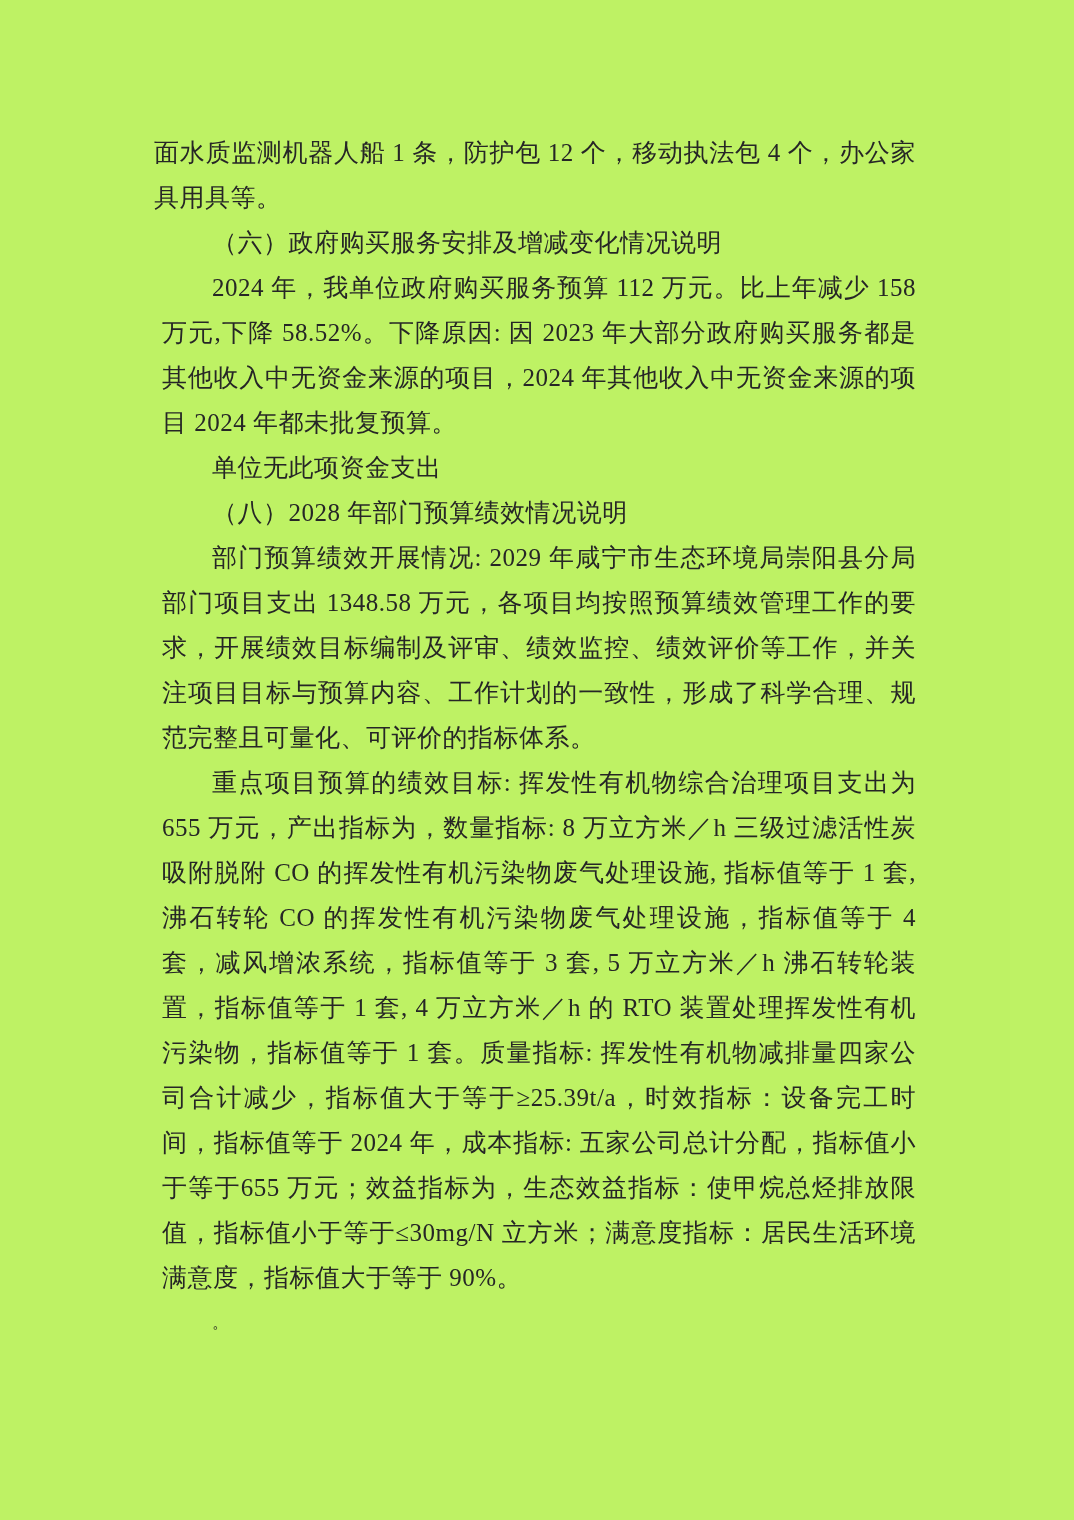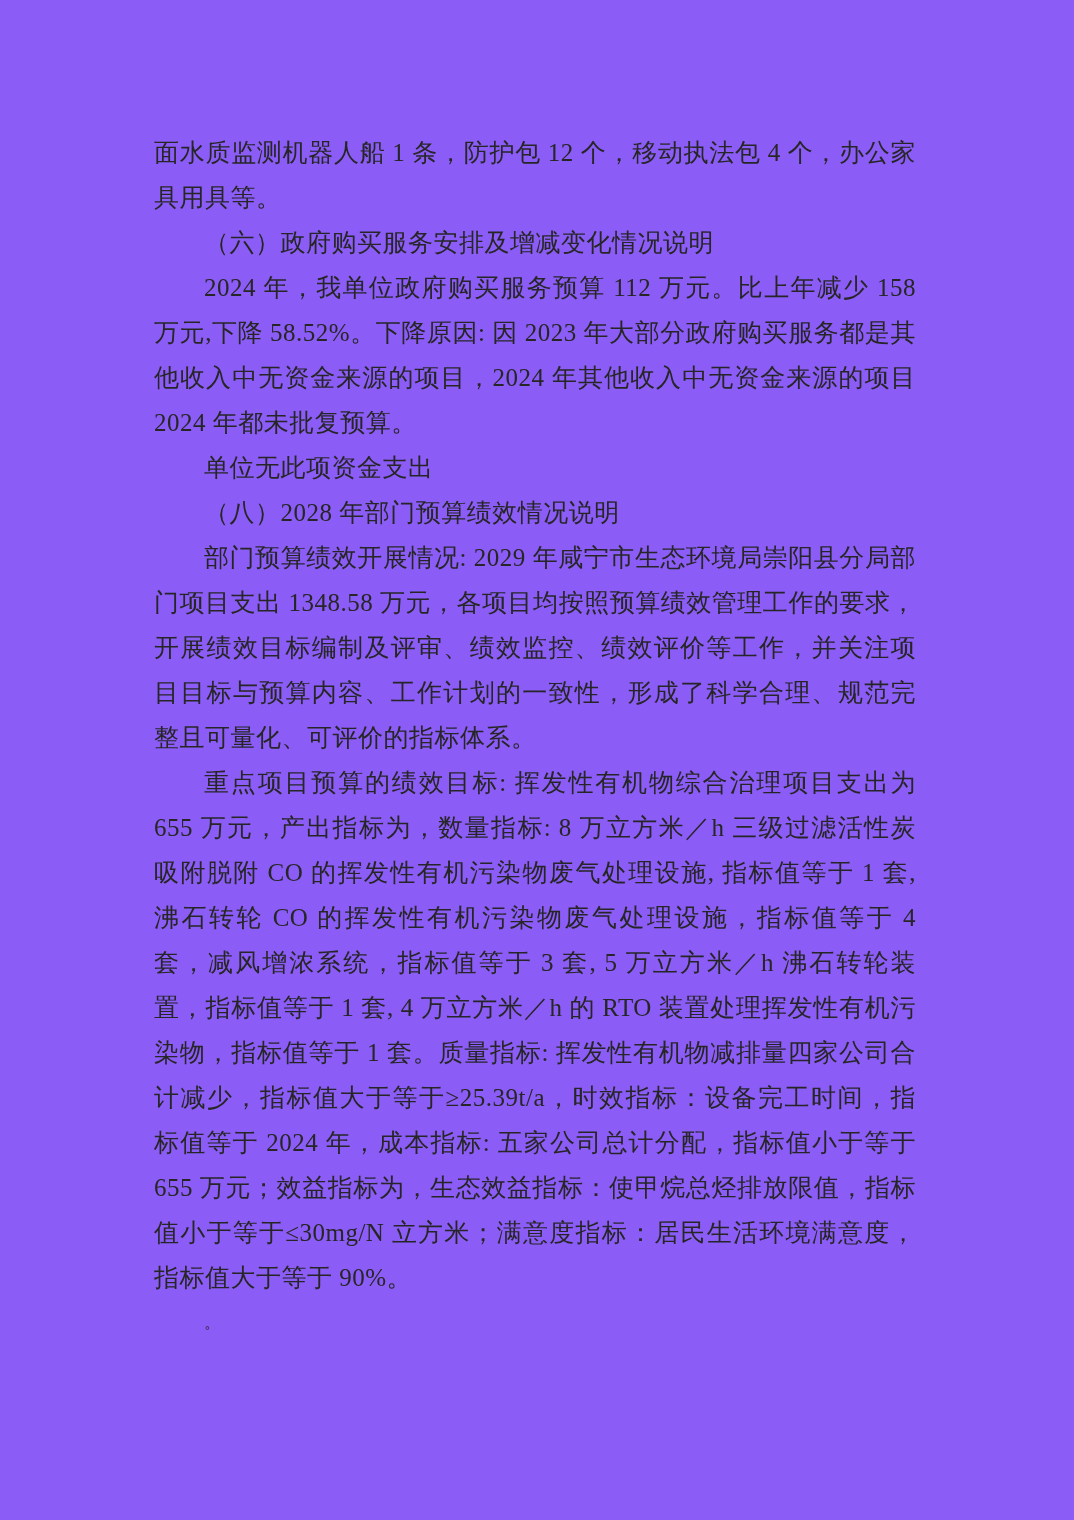--- a/index.html
+++ b/index.html
@@ -27,36 +27,37 @@
     font-size: 25px;
     line-height: 45px;
     color: #262626;
     text-align: justify;
     text-justify: inter-ideograph;
     word-break: normal;
     letter-spacing: 0.5px;
   }
   .indented {
     text-indent: 2em;
+    margin-left: 8px;
   }
   .heading {
     
     color: #262626;
   }
   .stray {
     font-size: 16px;
     line-height: 45px;
     text-indent: 50px;
     text-align: left;
   }
 </style>
 </head>
 <body>
 
-<div class="page" style="background: #8b5cf6;">
+<div class="page" style="background: #bef264;">
   <div class="content">
       <p class="para" style="color: rgb(38, 38, 38);">面水质监测机器人船 1 条，防护包 12 个，移动执法包 4 个，办公家具用具等。</p>
       <p class="para indented heading" style="color: rgb(38, 38, 38);">（六）政府购买服务安排及增减变化情况说明</p>
       <p class="para indented" style="color: rgb(38, 38, 38);">2024 年，我单位政府购买服务预算 112 万元。比上年减少 158 万元,下降 58.52%。下降原因: 因 2023 年大部分政府购买服务都是其他收入中无资金来源的项目，2024 年其他收入中无资金来源的项目 2024 年都未批复预算。</p>
       <p class="para indented" style="color: rgb(38, 38, 38);">单位无此项资金支出</p>
       <p class="para indented heading" style="color: rgb(38, 38, 38);">（八）2028 年部门预算绩效情况说明</p>
       <p class="para indented" style="color: rgb(38, 38, 38);">部门预算绩效开展情况: 2029 年咸宁市生态环境局崇阳县分局部门项目支出 1348.58 万元，各项目均按照预算绩效管理工作的要求，开展绩效目标编制及评审、绩效监控、绩效评价等工作，并关注项目目标与预算内容、工作计划的一致性，形成了科学合理、规范完整且可量化、可评价的指标体系。</p>
       <p class="para indented" style="color: rgb(38, 38, 38);">重点项目预算的绩效目标: 挥发性有机物综合治理项目支出为 655 万元，产出指标为，数量指标: 8 万立方米／h 三级过滤活性炭吸附脱附 CO 的挥发性有机污染物废气处理设施, 指标值等于 1 套, 沸石转轮 CO 的挥发性有机污染物废气处理设施，指标值等于 4 套，减风增浓系统，指标值等于 3 套, 5 万立方米／h 沸石转轮装置，指标值等于 1 套, 4 万立方米／h 的 RTO 装置处理挥发性有机污染物，指标值等于 1 套。质量指标: 挥发性有机物减排量四家公司合计减少，指标值大于等于≥25.39t/a，时效指标：设备完工时间，指标值等于 2024 年，成本指标: 五家公司总计分配，指标值小于等于655 万元；效益指标为，生态效益指标：使甲烷总烃排放限值，指标值小于等于≤30mg/N 立方米；满意度指标：居民生活环境满意度，指标值大于等于 90%。</p>
       <p class="para indented stray" style="color: rgb(38, 38, 38);">。</p>
     </div>

